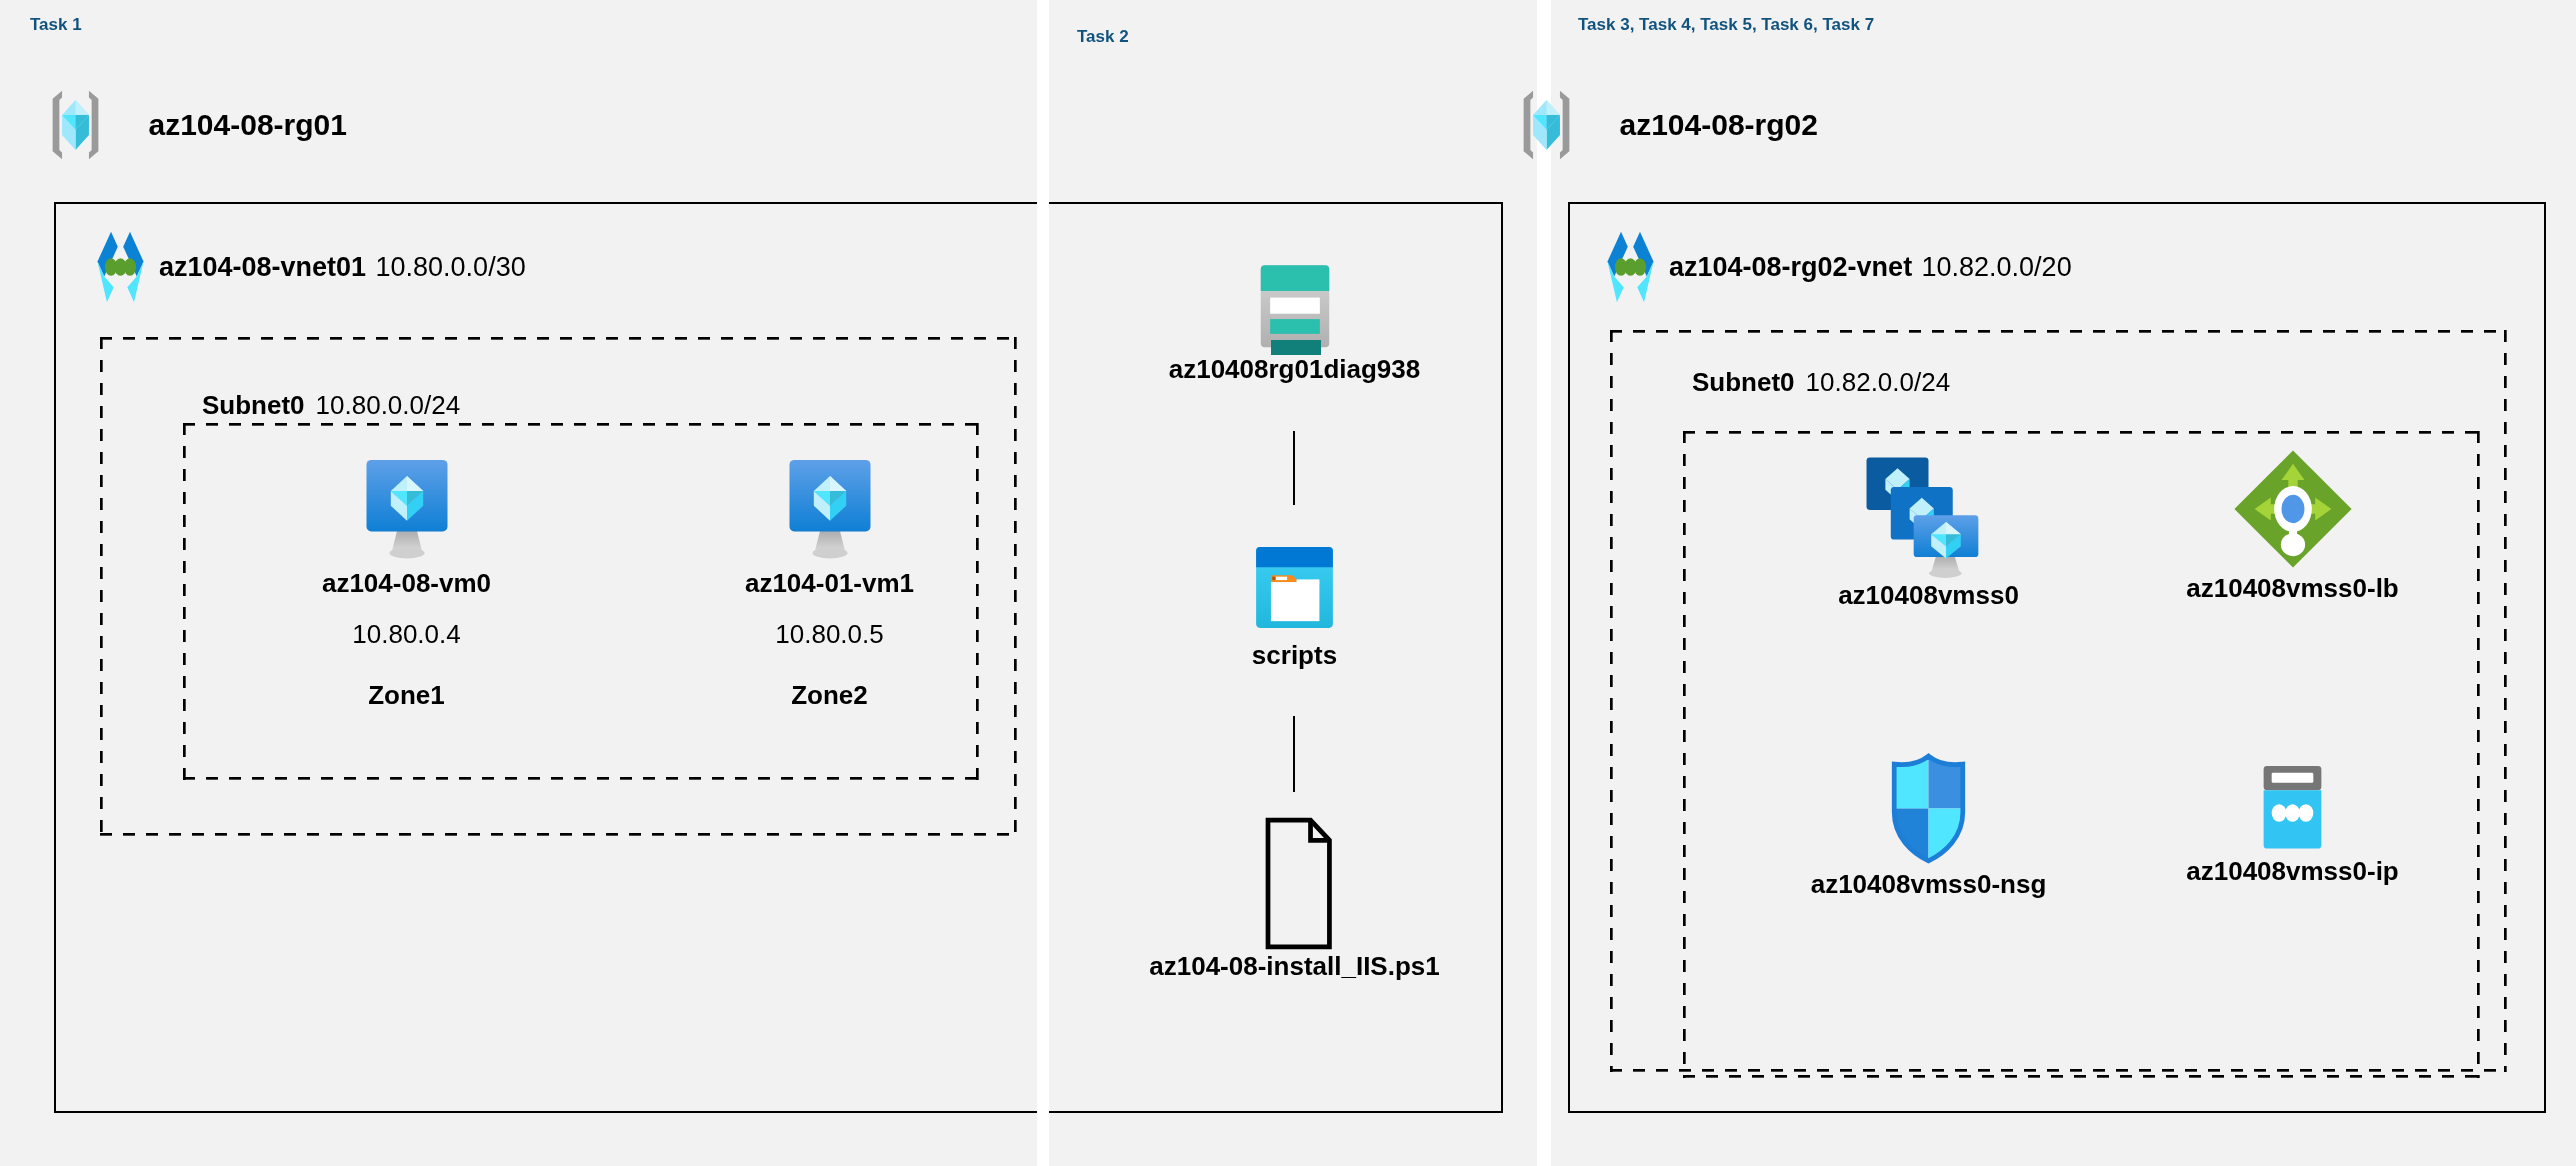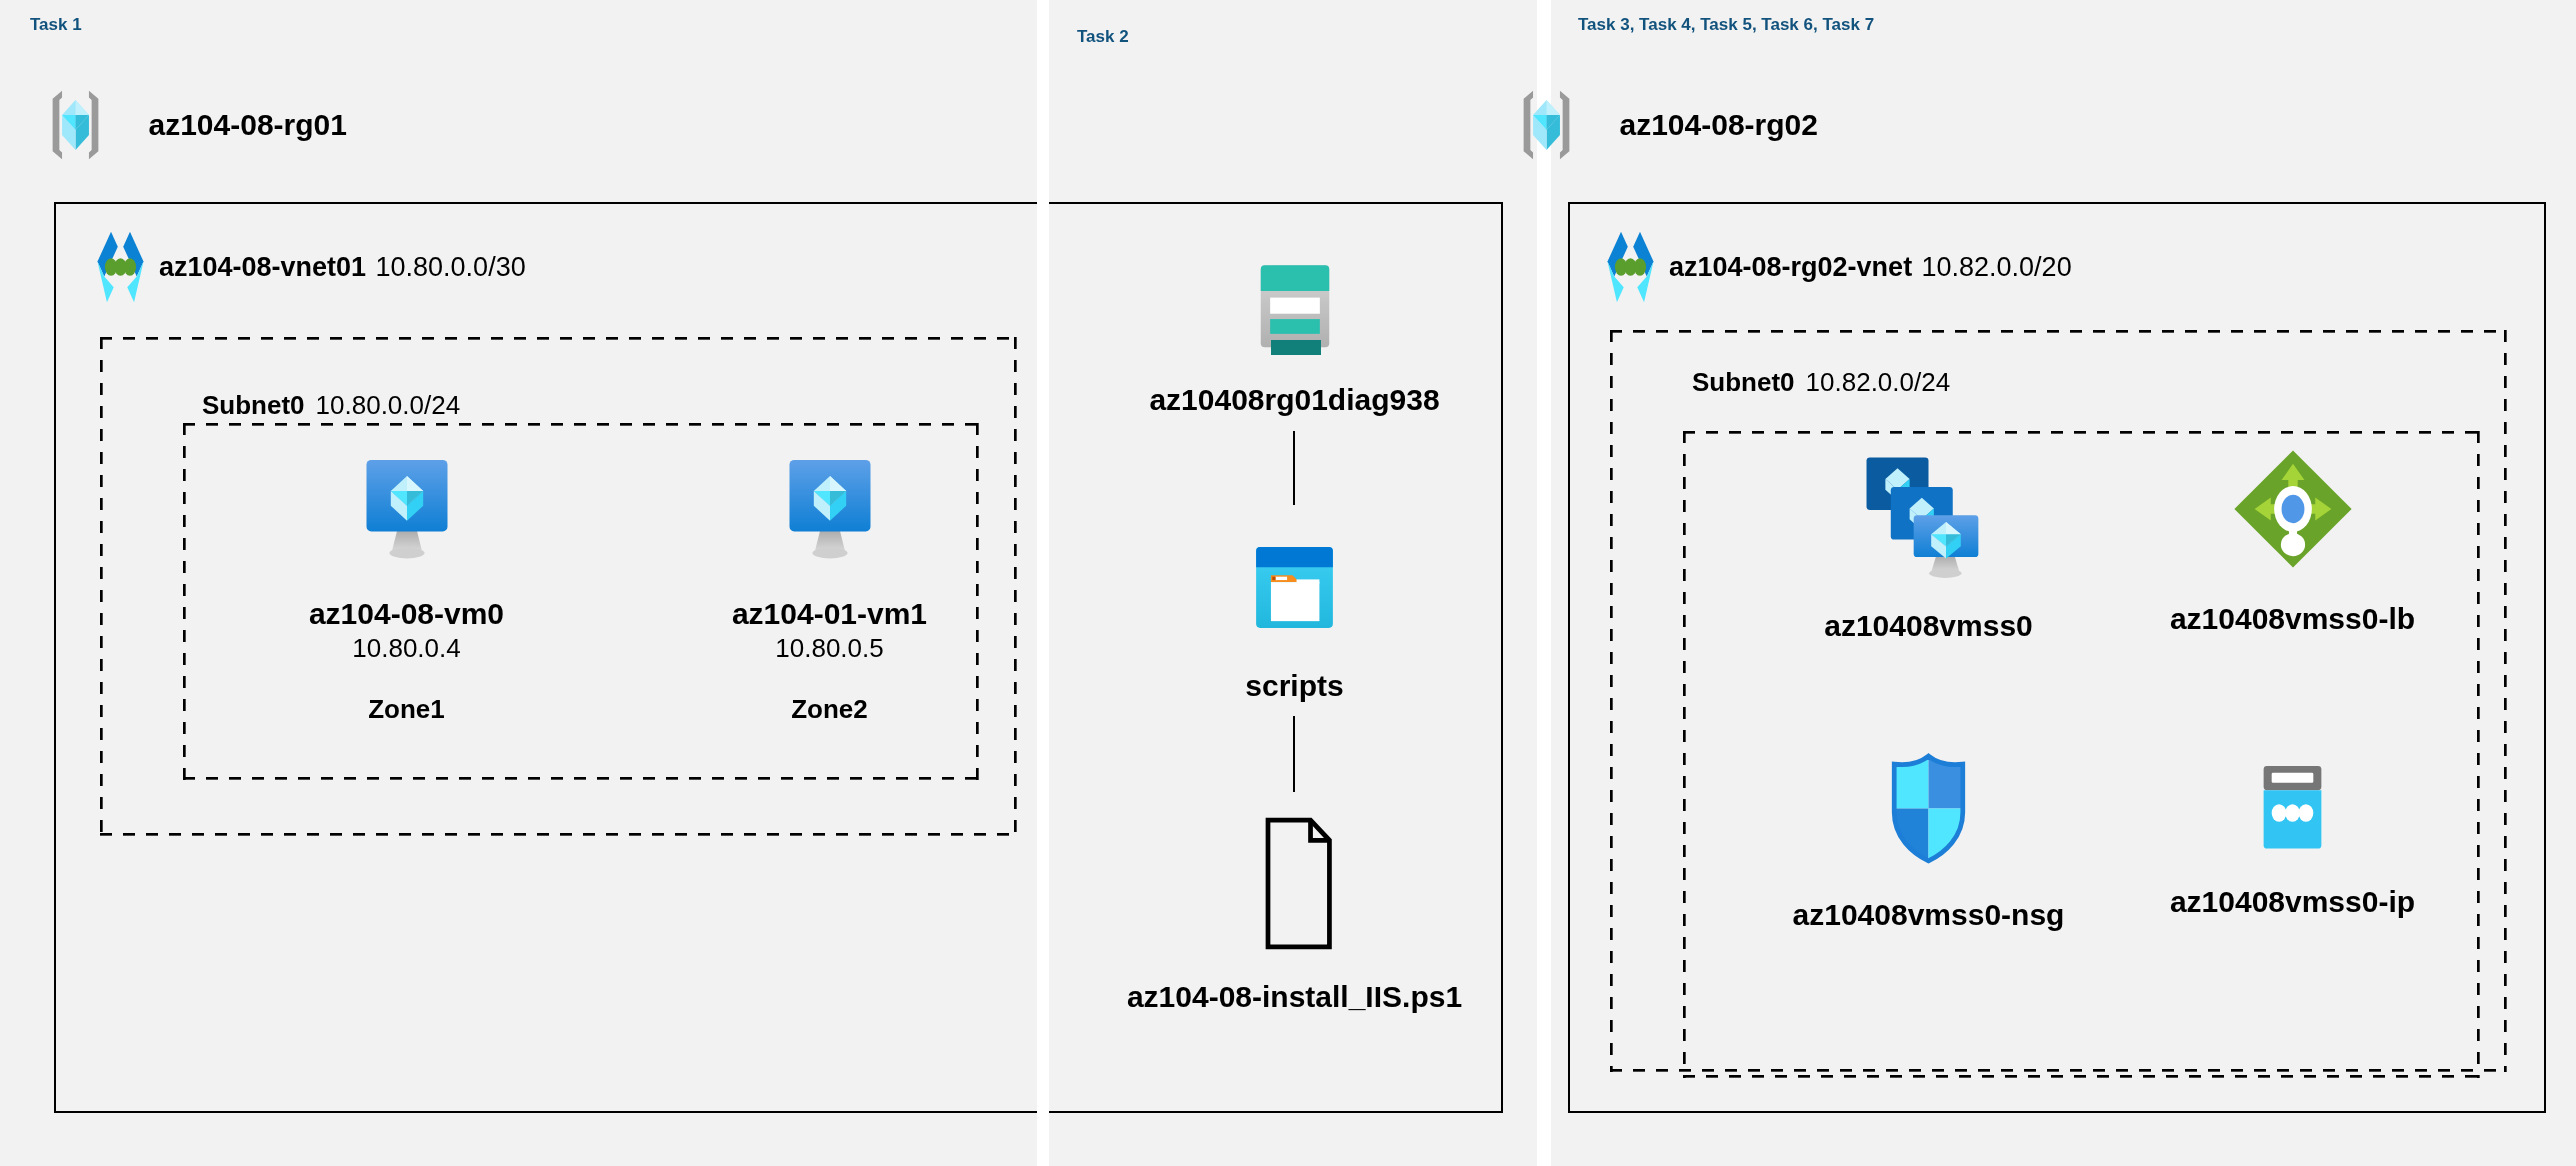--- a/index.html
+++ b/index.html
@@ -26,22 +26,22 @@
     background-repeat:no-repeat;
   }
   .vnet-row{position:absolute;display:flex;align-items:center;white-space:nowrap;}
   .vnet-name{font-size:27px;font-weight:bold;color:#000;margin-left:6px;}
   .vnet-cidr{font-size:27px;font-weight:normal;color:#000;margin-left:9.4px;}
   .subnet-row{position:absolute;white-space:nowrap;}
   .subnet-name{font-size:26px;font-weight:bold;color:#000;}
   .subnet-cidr{font-size:26px;font-weight:normal;color:#000;margin-left:8px;}
   .node{position:absolute;display:flex;flex-direction:column;align-items:center;}
   .node-icon{display:flex;align-items:center;justify-content:center;}
-  .node-label{font-size:30px;font-weight:bold;color:#000;margin-top:29px;white-space:nowrap;text-align:center;}
-  .node-sub{font-size:26px;font-weight:normal;color:#000;margin-top:2px;white-space:nowrap;text-align:center;}
+  .node-label{font-size:26px;font-weight:bold;color:#000;margin-top:0;white-space:nowrap;text-align:center;}
+  .node-sub{font-size:26px;font-weight:normal;color:#000;margin-top:20px;white-space:nowrap;text-align:center;}
   .node-zone{font-size:26px;font-weight:bold;color:#000;margin-top:30px;white-space:nowrap;text-align:center;}
   .connector{position:absolute;width:2px;background:#000;}
 </style>
 </head>
 <body>
 
 <div class="panel" style="left:0px;top:0px;width:1037px;height:1166px;"></div>
 <div class="panel" style="left:1049px;top:0px;width:488px;height:1166px;"></div>
 <div class="panel" style="left:1551px;top:0px;width:1025px;height:1166px;"></div>
 

